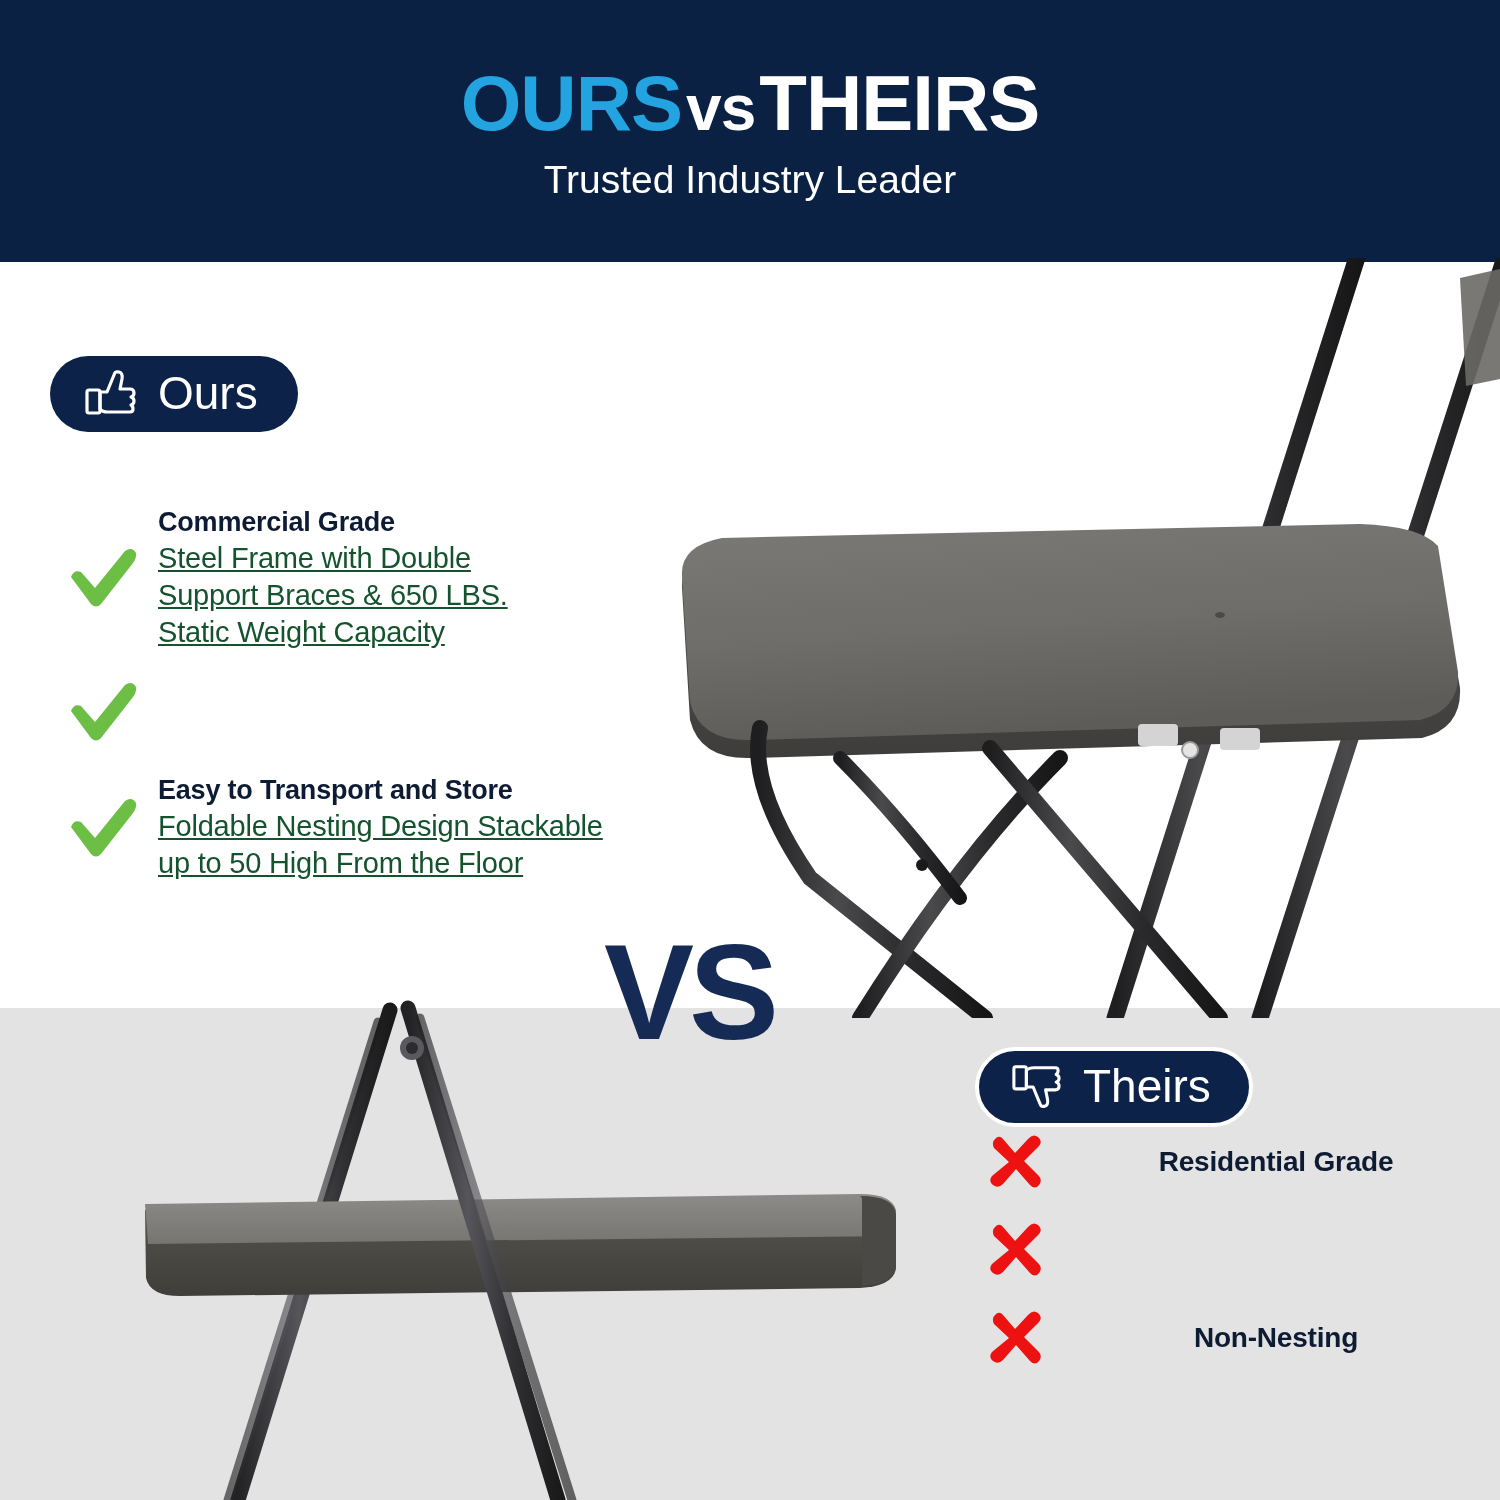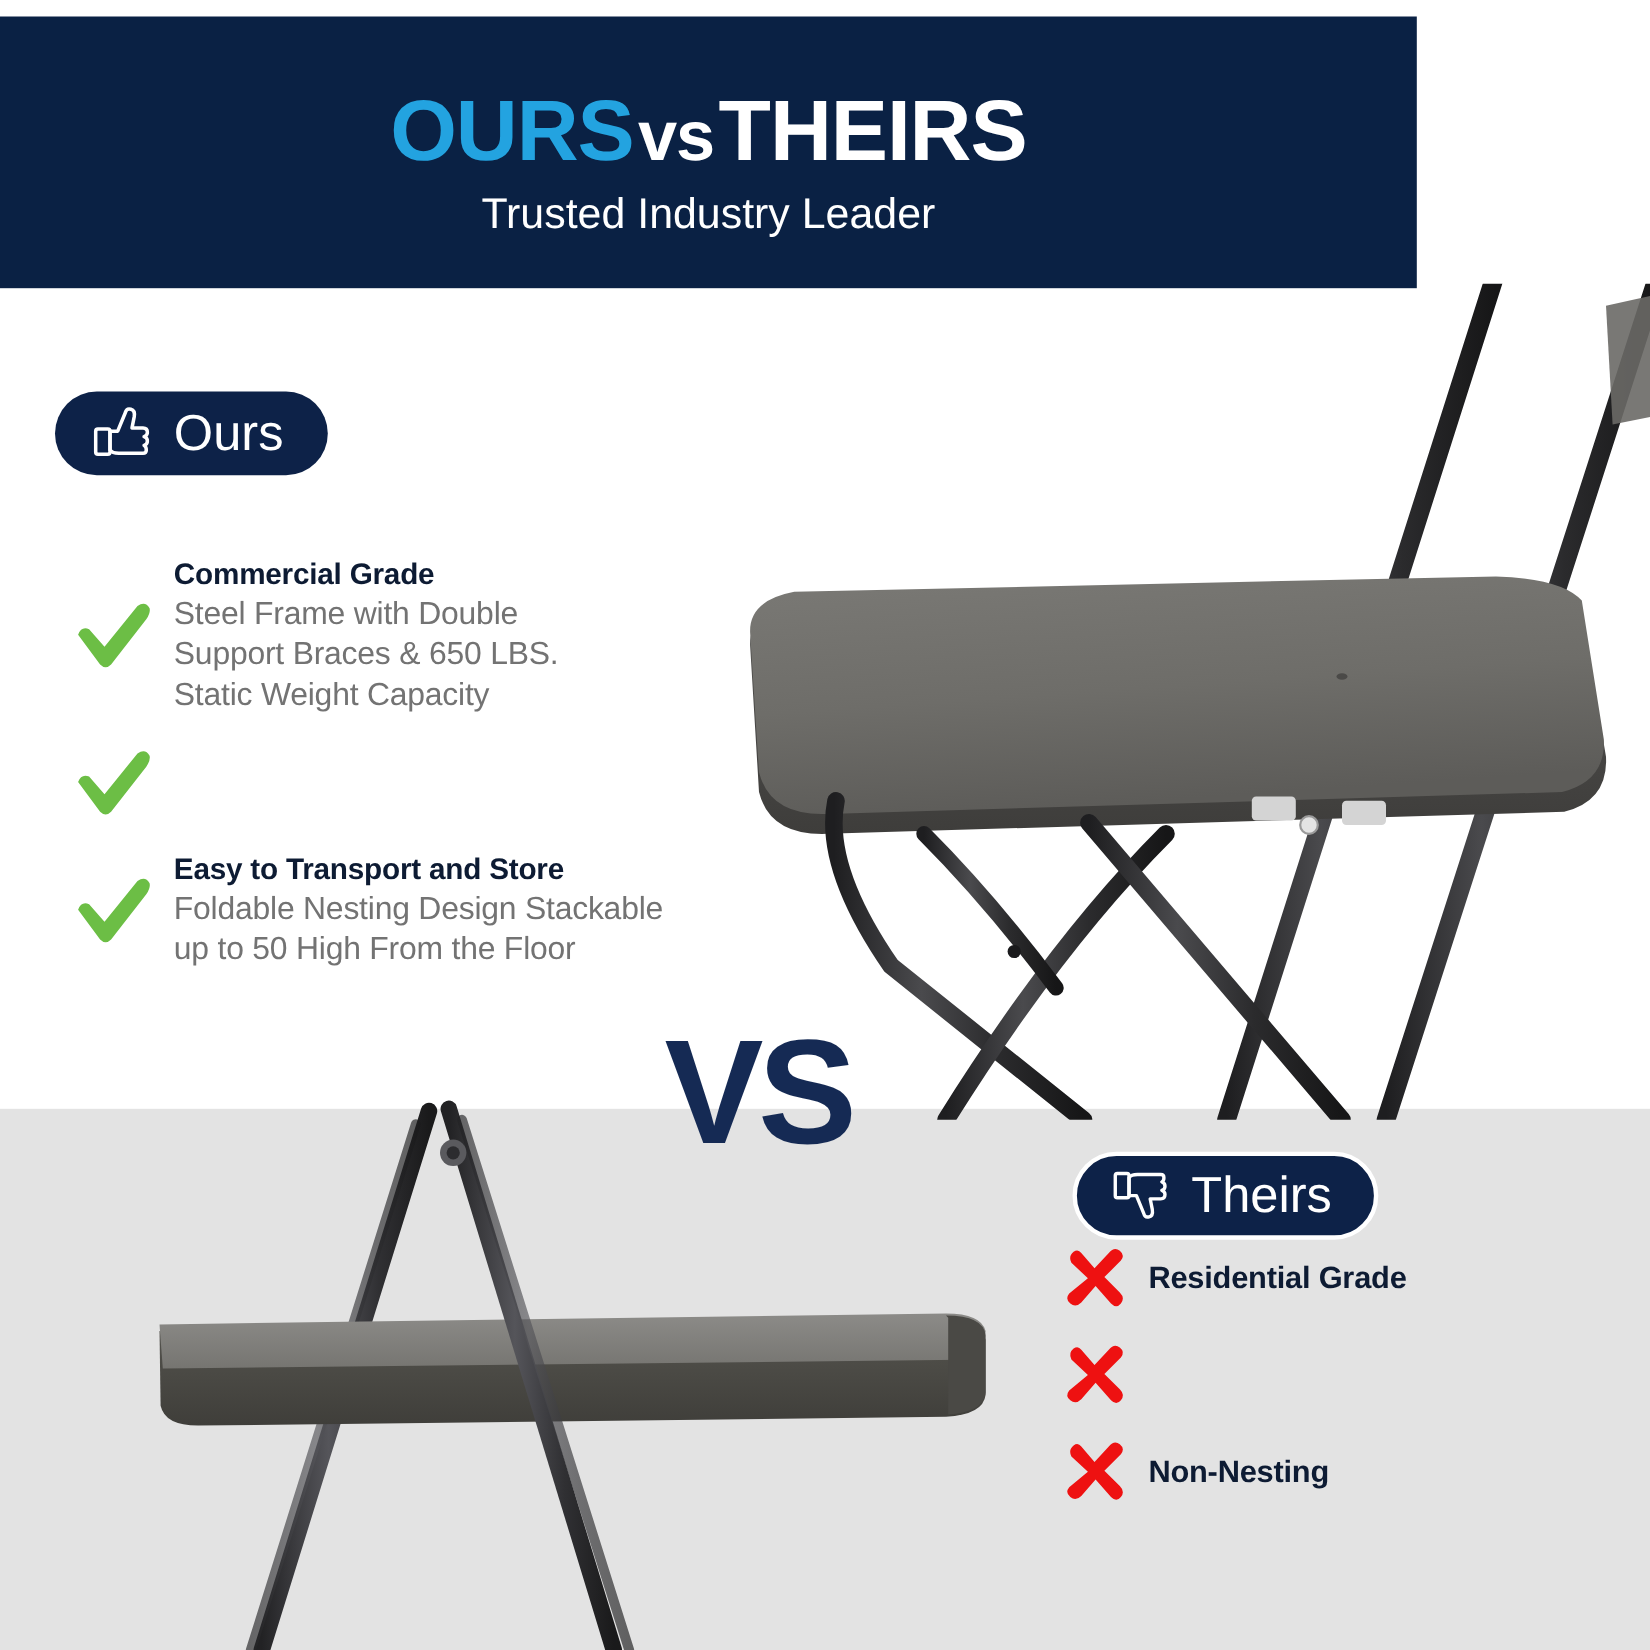--- a/index.html
+++ b/index.html
@@ -15,22 +15,22 @@
     position: relative;
     width: 1500px;
     height: 1500px;
     overflow: hidden;
     background: #ffffff;
   }
 
   
   .header {
     position: absolute;
-    left: 0; top: 15px;
-    width: 1288px;
+    left: 0; top: 0;
+    width: 1500px;
     height: 262px;
     background: #0a2144;
     display: flex;
     flex-direction: column;
     align-items: center;
     justify-content: center;
   }
   .header-title {
     font-size: 78px;
     font-weight: bold;
@@ -95,21 +95,21 @@
     line-height: 1;
     white-space: nowrap;
   }
   .pill-icon { display: block; }
 
   
   .feature-list {
     position: absolute;
   }
   .list-ours { left: 48px; top: 505px; width: 640px; }
-  .list-theirs { left: 948px; top: 1133px; width: 520px; }
+  .list-theirs { left: 968px; top: 1133px; width: 520px; text-align: center; }
 
   .feature-row {
     display: flex;
     align-items: center;
     margin-bottom: 30px;
   }
   .feature-row:last-child { margin-bottom: 0; }
 
   .mark-cell {
     width: 110px;
@@ -128,25 +128,26 @@
     font-size: 27px;
     font-weight: bold;
     color: #0d1b33;
     line-height: 1.26;
     margin: 0 0 1px 0;
     letter-spacing: -0.2px;
   }
   .feature-desc {
     font-size: 29px;
     font-weight: normal;
-    color: #737373;
+    color: #14532d;
     line-height: 1.28;
     margin: 0;
     letter-spacing: -0.2px;
     white-space: pre-line;
+    text-decoration: underline;
   }
   .list-theirs .feature-title,
   .list-theirs .feature-desc { font-size: 28px; }
 
   
   .vs-text {
     position: absolute;
     left: 604px;
     top: 925px;
     font-size: 135px;

